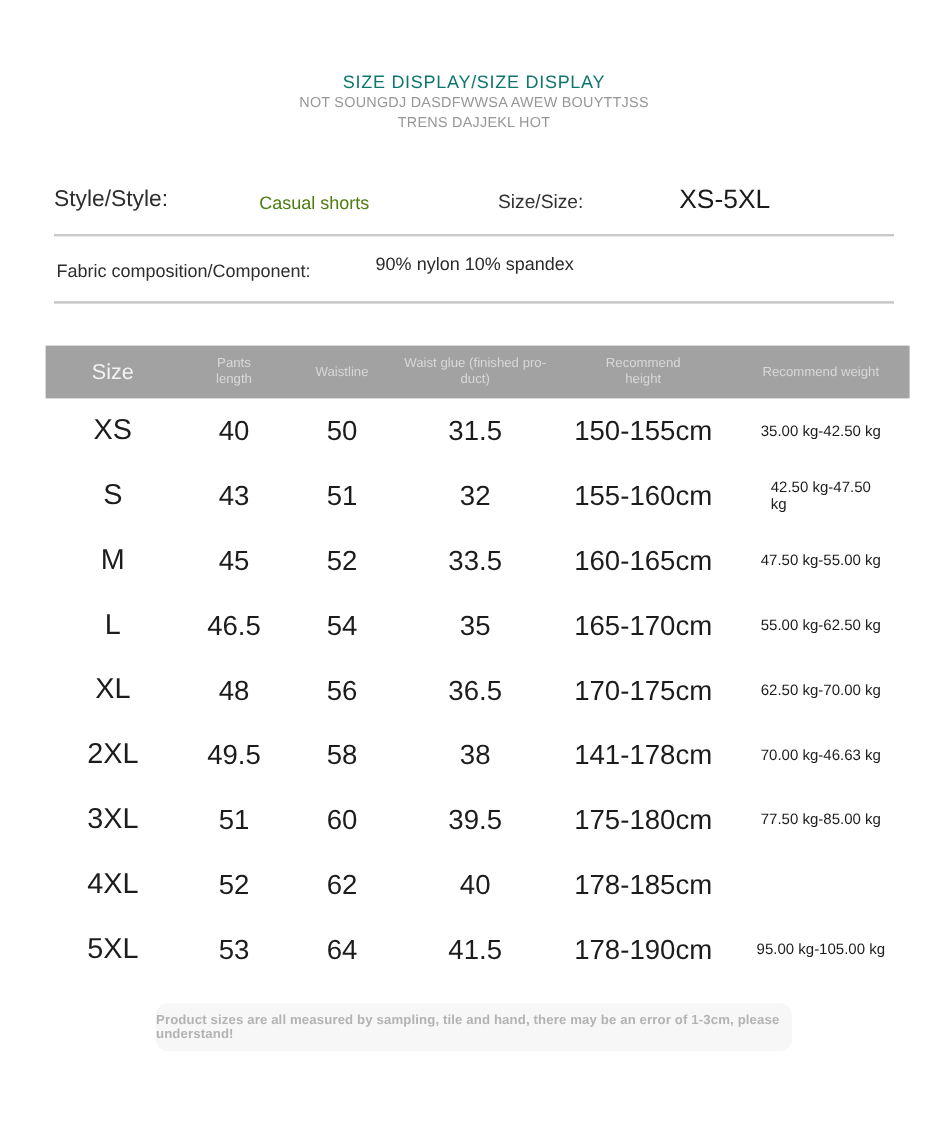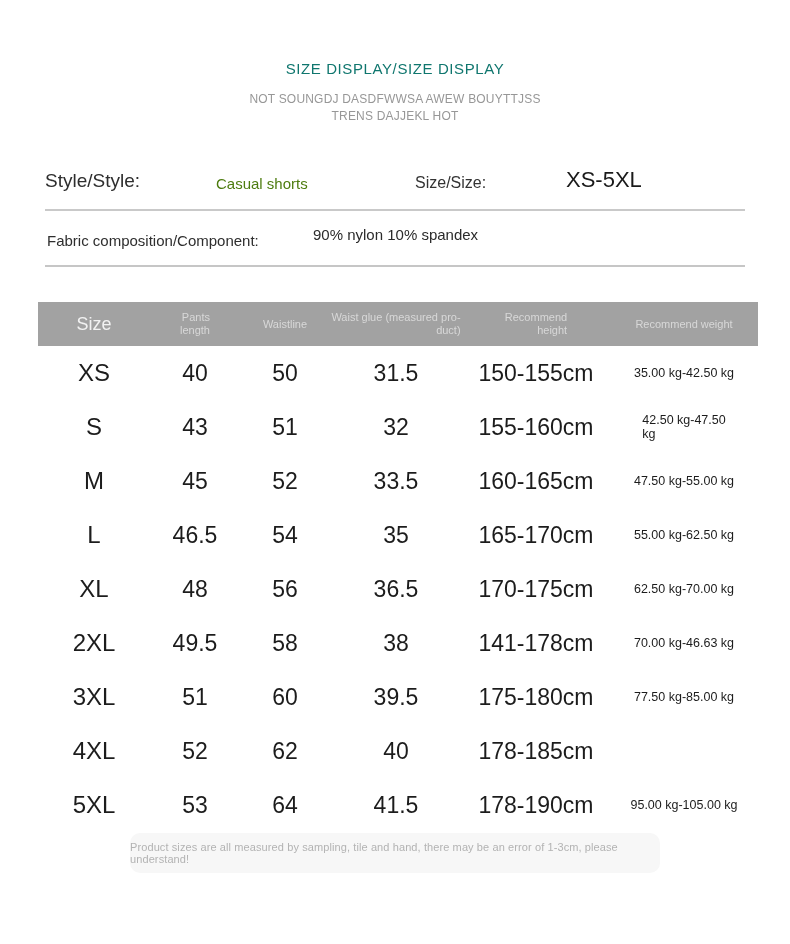--- a/index.html
+++ b/index.html
@@ -18,21 +18,21 @@
 
   
   .top { padding-top: 60px; text-align: center; }
   .title {
     font-size: 15px;
     letter-spacing: 0.6px;
     color: #0f766e;
     font-weight: 400;
   }
   .subtitle {
-    margin-top: 14px;
+    margin-top: 0;
     font-size: 12px;
     line-height: 17px;
     color: #979797;
     letter-spacing: 0.2px;
   }
 
   
   .info { position: relative; height: 177px; }
   .info .abs { position: absolute; white-space: nowrap; }
   .style-label  { left: 45px;  top: 45px; font-size: 19px; color: #2e2e2e; }
@@ -59,21 +59,21 @@
     background: #a2a2a2;
     height: 44px;
   }
   .th {
     display: flex;
     align-items: center;
     justify-content: center;
   }
   .th span {
     white-space: pre-line;
-    text-align: right;
+    text-align: center;
     font-size: 11px;
     color: #d8d8d8;
     line-height: 13px;
   }
   .th.first span {
     font-size: 18px;
     color: #f2f2f2;
     line-height: 20px;
   }
   .trow {
@@ -94,28 +94,29 @@
     font-size: 12.5px;
   }
   .c-weight span {
     white-space: pre-line;
     text-align: left;
     line-height: 14px;
   }
 
   
   .footer {
-    margin: 1px 0 0 130px;
+    margin: 18px 0 0 130px;
     width: 530px;
     height: 40px;
     background: #f7f7f7;
     border-radius: 10px;
     display: flex;
     align-items: center;
     justify-content: center;
+    font-weight: bold;
   }
   .footer span {
     font-size: 11px;
     color: #b3b3b3;
     letter-spacing: 0.1px;
   }
 </style>
 </head>
 <body>
 
@@ -146,21 +147,21 @@
           <span>Size</span>
         </div>
       <div class="th">
           <span>Pants
 length</span>
         </div>
       <div class="th">
           <span>Waistline</span>
         </div>
       <div class="th">
-          <span>Waist glue (measured pro-
+          <span>Waist glue (finished pro-
 duct)</span>
         </div>
       <div class="th">
           <span>Recommend
 height</span>
         </div>
       <div class="th">
           <span>Recommend weight</span>
         </div>
     </div>

